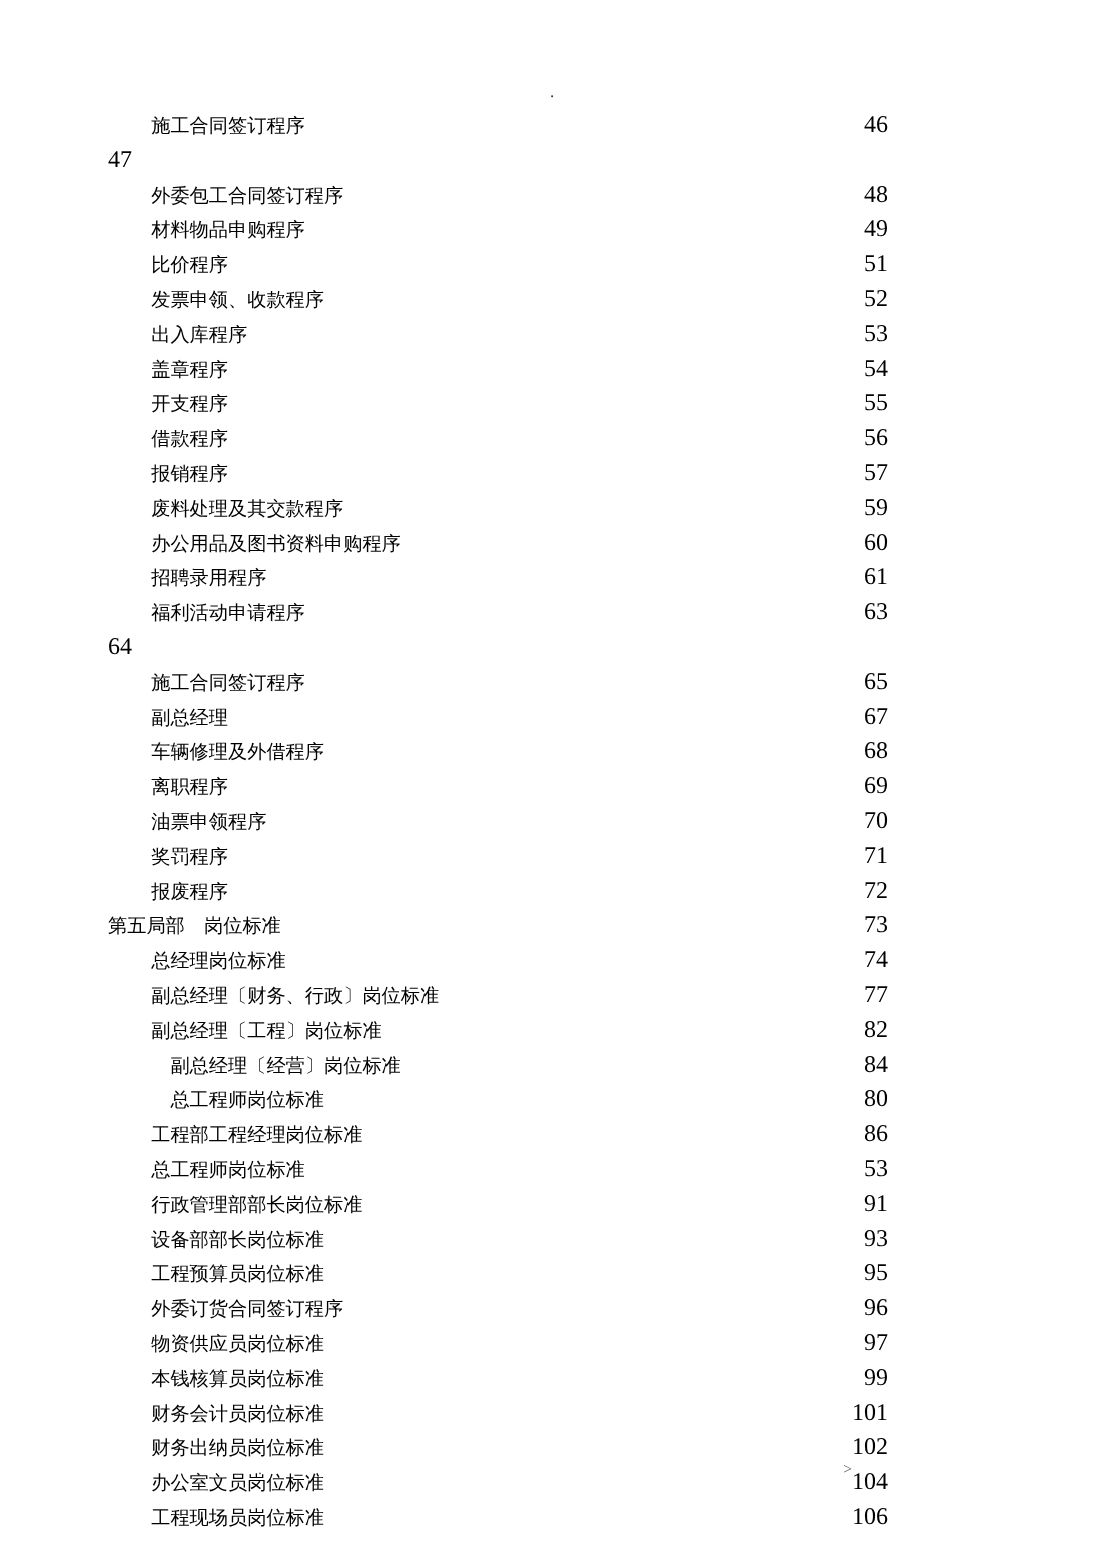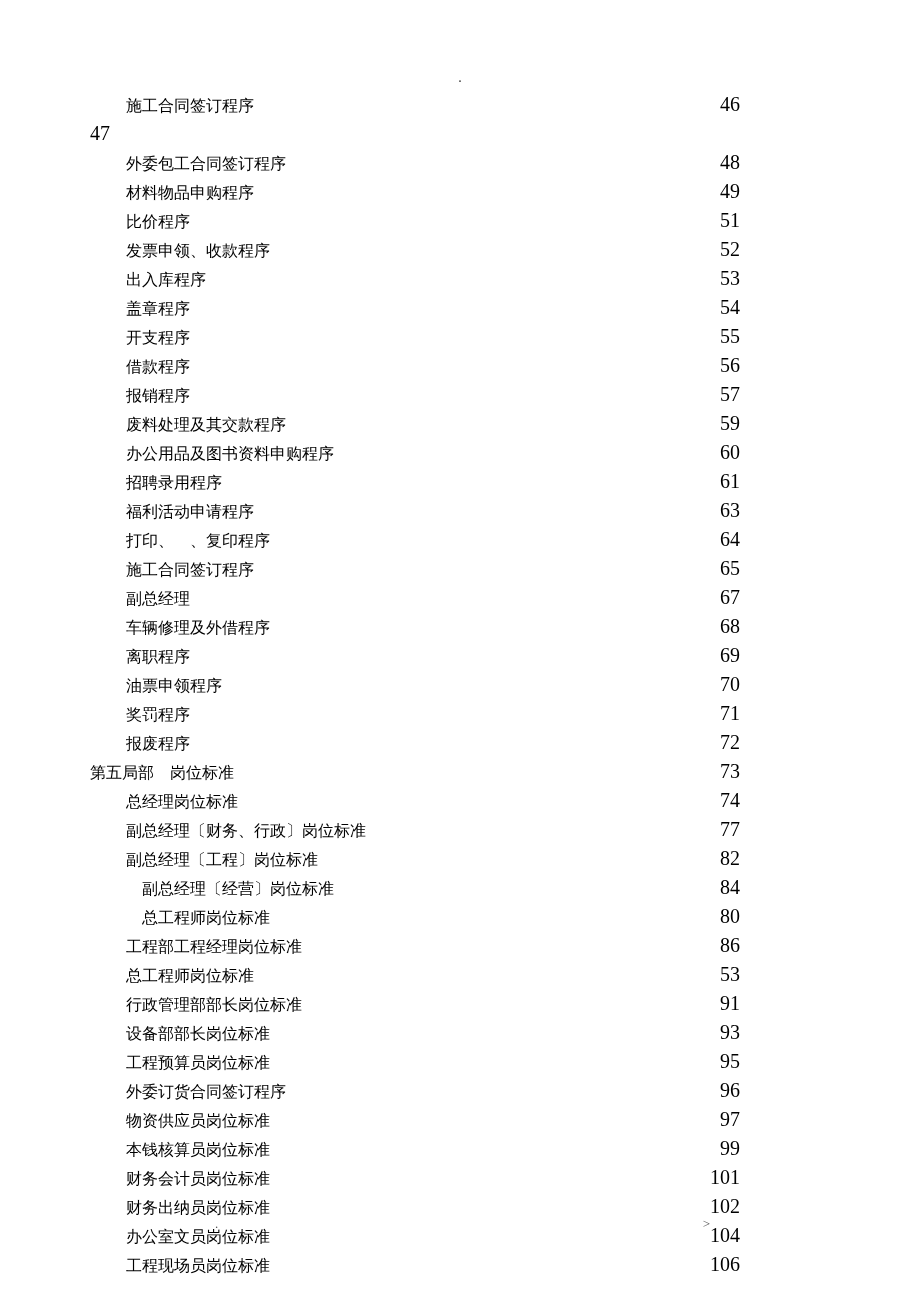--- a/index.html
+++ b/index.html
@@ -116,21 +116,20 @@
     </div>
     <div class="row">
       <span class="label indent1">招聘录用程序</span>
       <span class="page">61</span>
     </div>
     <div class="row">
       <span class="label indent1">福利活动申请程序</span>
       <span class="page">63</span>
     </div>
     <div class="row">
-      <span class="label indent1">打印、　、复印程序</span>
       <span class="page">64</span>
     </div>
     <div class="row">
       <span class="label indent1">施工合同签订程序</span>
       <span class="page">65</span>
     </div>
     <div class="row">
       <span class="label indent1">副总经理</span>
       <span class="page">67</span>
     </div>

